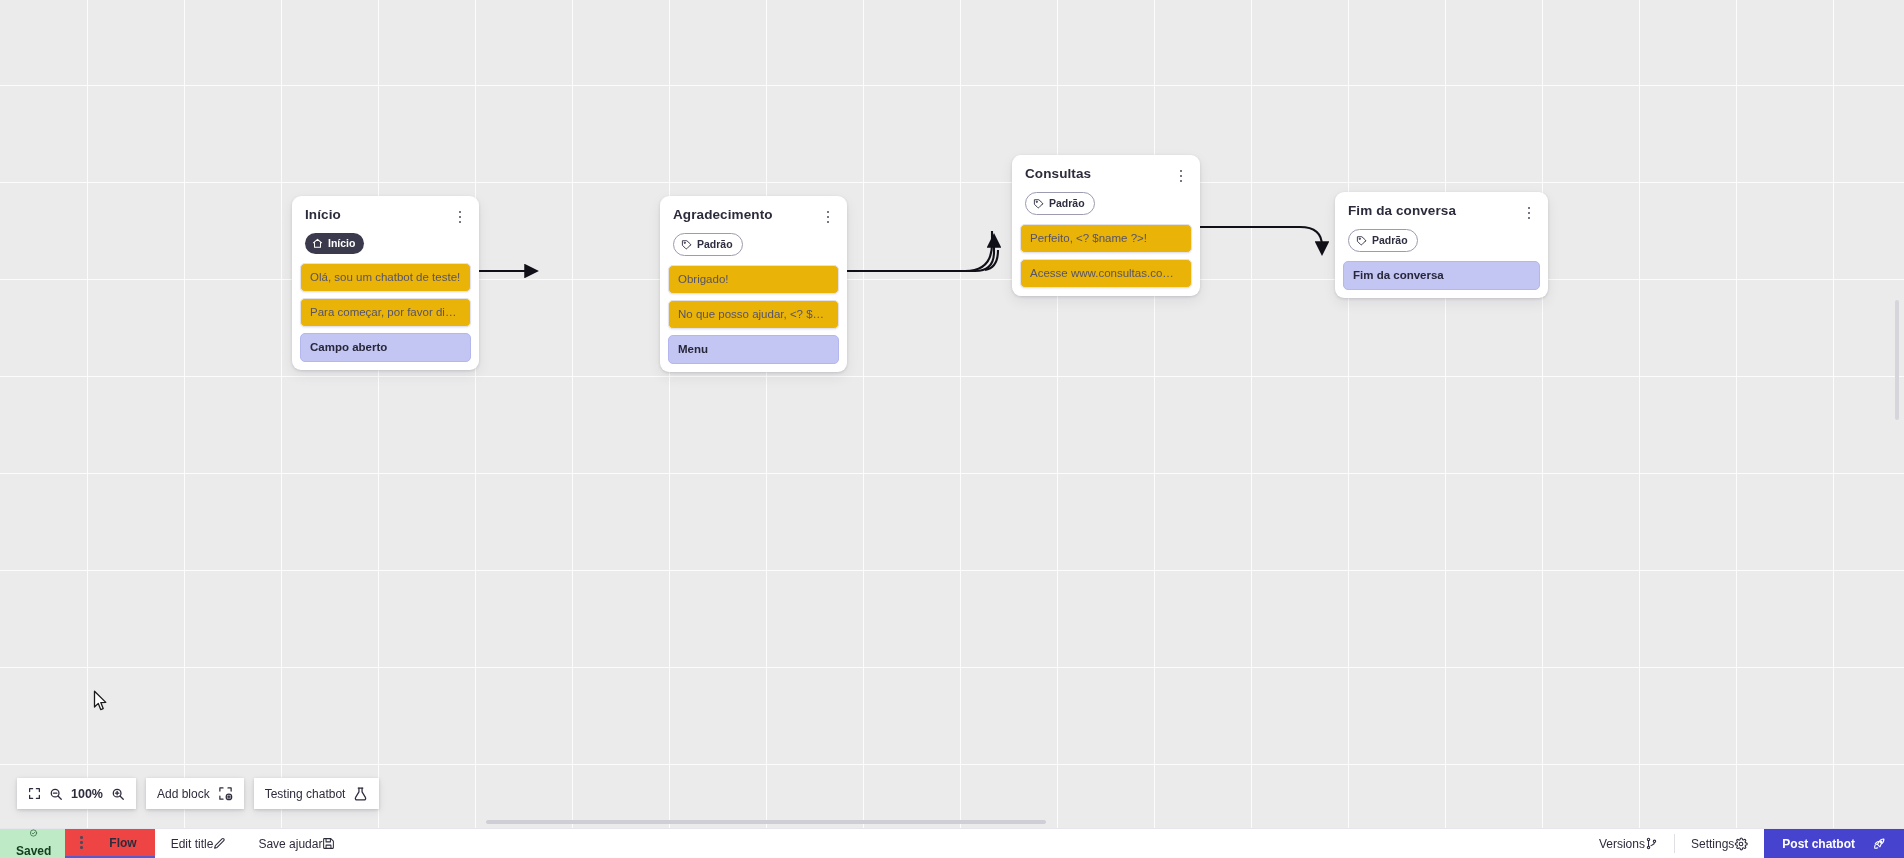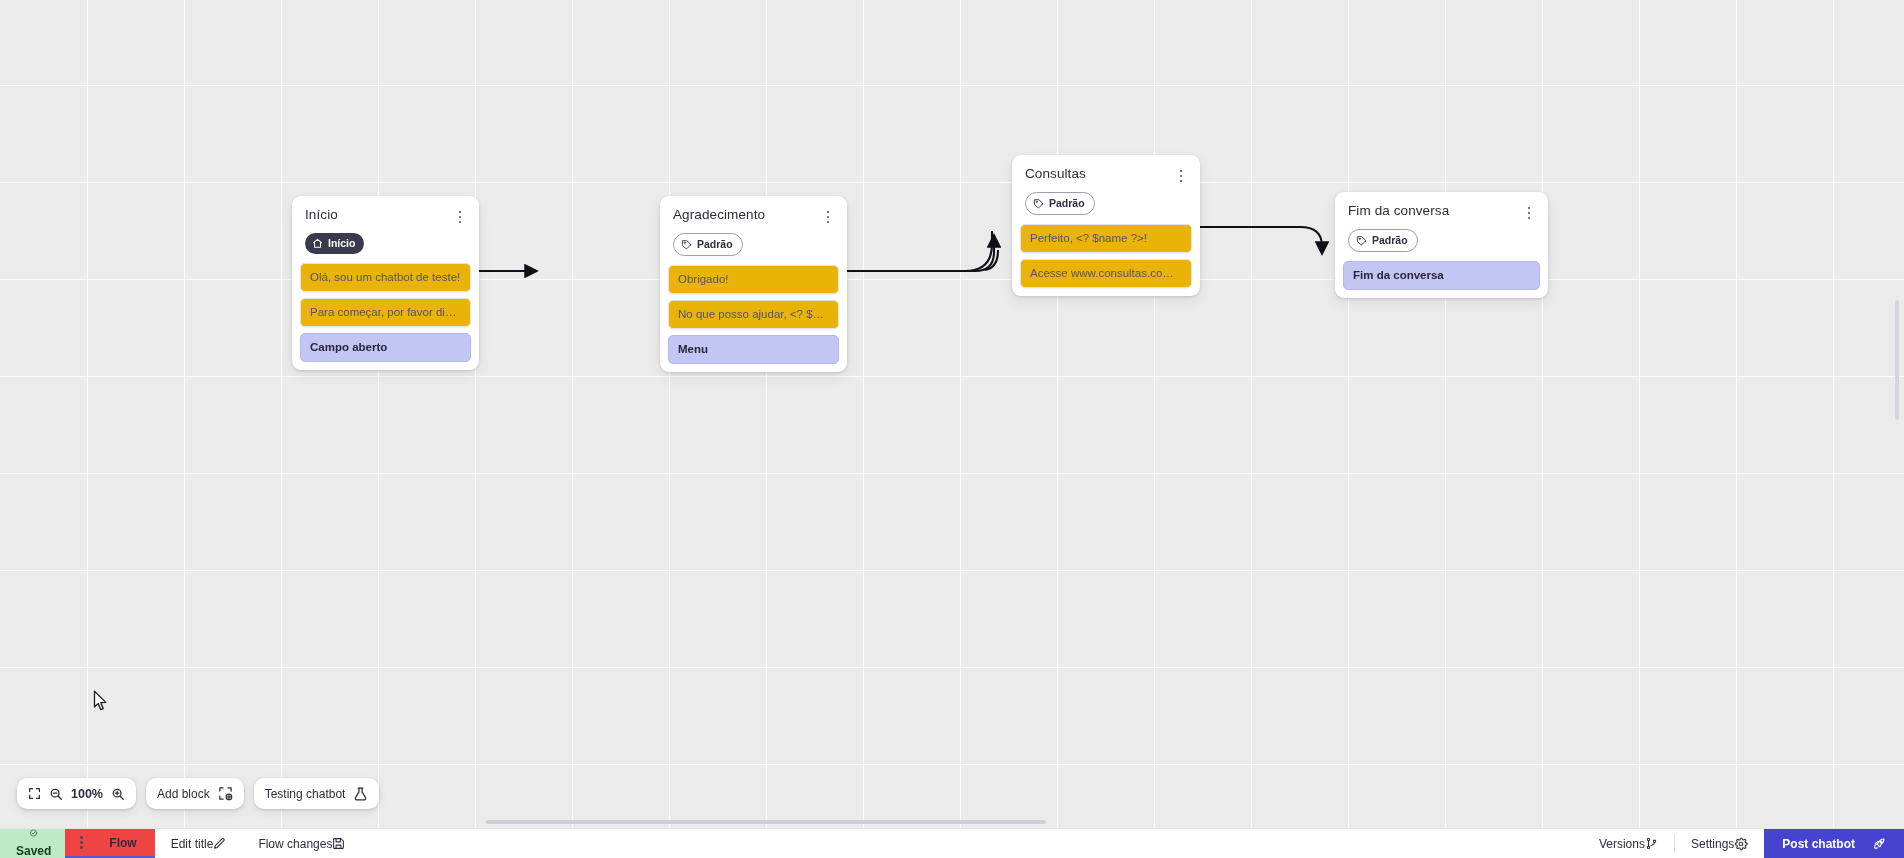--- a/index.html
+++ b/index.html
@@ -31,21 +31,21 @@
     border-radius: 9px;
     box-shadow: 0 1px 3px rgba(16,18,35,0.14), 0 5px 14px rgba(16,18,35,0.07);
     padding: 0 0 8px 0;
     user-select: none;
   }
   .node-head {
     display: flex; align-items: flex-start; justify-content: space-between;
     padding: 11px 11px 0 13px;
   }
   .node-title {
-    font-size: 13.5px; font-weight: 400; color: #2c2b3b;
+    font-size: 13.5px; font-weight: 700; color: #2c2b3b;
     letter-spacing: .1px; line-height: 16px;
   }
   .kebab {
     width: 16px; height: 18px;
     display: flex; flex-direction: column; align-items: center; justify-content: center;
     gap: 2.5px; cursor: pointer; flex: none; margin-top: 1px;
   }
   .kebab i { width: 2.6px; height: 2.6px; border-radius: 50%; background: #4b4a5e; display: block; }
 
   .badge-row { padding: 7px 13px 9px 13px; }
@@ -78,21 +78,21 @@
     box-shadow: none;
   }
 
   
   #float-tools {
     position: absolute; left: 17px; top: 778px;
     display: flex; gap: 10px; align-items: center;
   }
   .tool-pill {
     background: #ffffff;
-    border-radius: 10px;
+    border-radius: 0;
     box-shadow: 0 1px 3px rgba(16,18,35,0.16), 0 3px 10px rgba(16,18,35,0.08);
     height: 31px;
     display: flex; align-items: center; gap: 8px;
     padding: 0 11px;
     font-size: 12px; color: #2d2c3c; font-weight: 500;
     cursor: pointer;
   }
   .tool-pill .zl { font-size: 12.5px; font-weight: 600; color: #2d2c3c; }
   .icon-btn { display: flex; align-items: center; cursor: pointer; }
 
@@ -338,21 +338,21 @@
     </div>
 
     <div class="sb-item">
       <span>Edit title</span>
       <svg width="13" height="13" viewBox="0 0 24 24" fill="none" stroke="#2d2c3c" stroke-width="2" stroke-linecap="round" stroke-linejoin="round">
         <path d="M16.6 3.6a2.3 2.3 0 0 1 3.3 3.3L7.6 19.2 3 20.5l1.3-4.6z"></path>
       </svg>
     </div>
 
     <div class="sb-item">
-      <span>Flow changes</span>
+      <span>Save ajudar</span>
       <svg width="13" height="13" viewBox="0 0 24 24" fill="none" stroke="#2d2c3c" stroke-width="1.9" stroke-linecap="round" stroke-linejoin="round">
         <path d="M4 3h12.3L21 7.7V20a1 1 0 0 1-1 1H4a1 1 0 0 1-1-1V4a1 1 0 0 1 1-1z"></path>
         <path d="M7.5 3v6h8V3"></path>
           <path d="M7.5 21v-6h9v6"></path>
       </svg>
     </div>
 
     <div class="sb-spacer"></div>
 
     <div class="sb-item">

